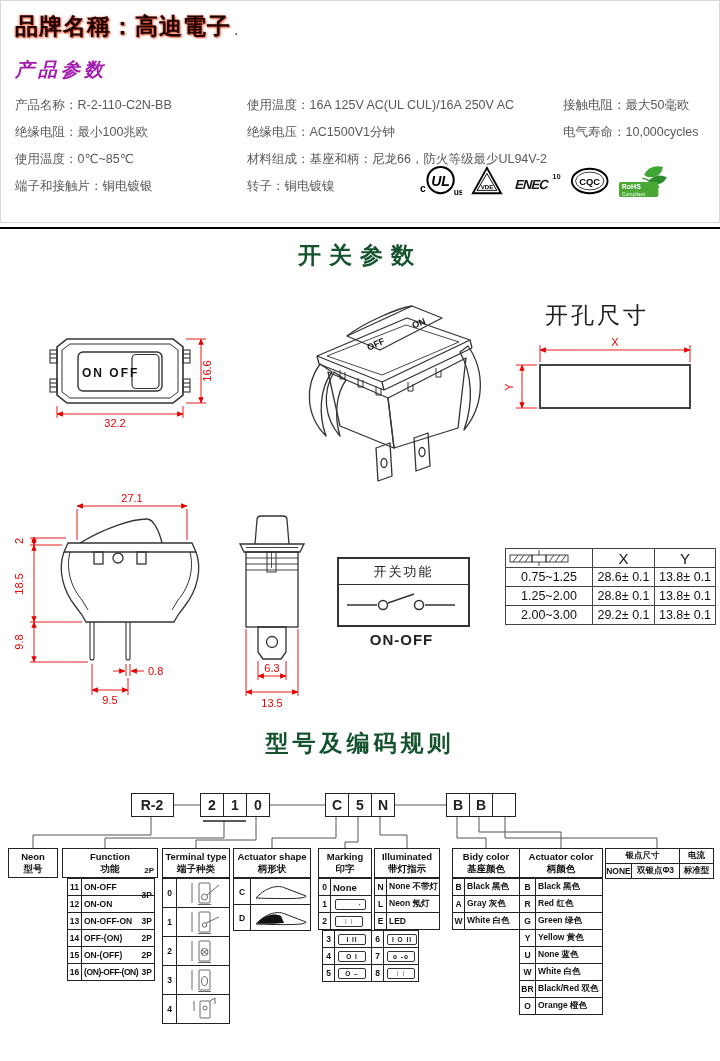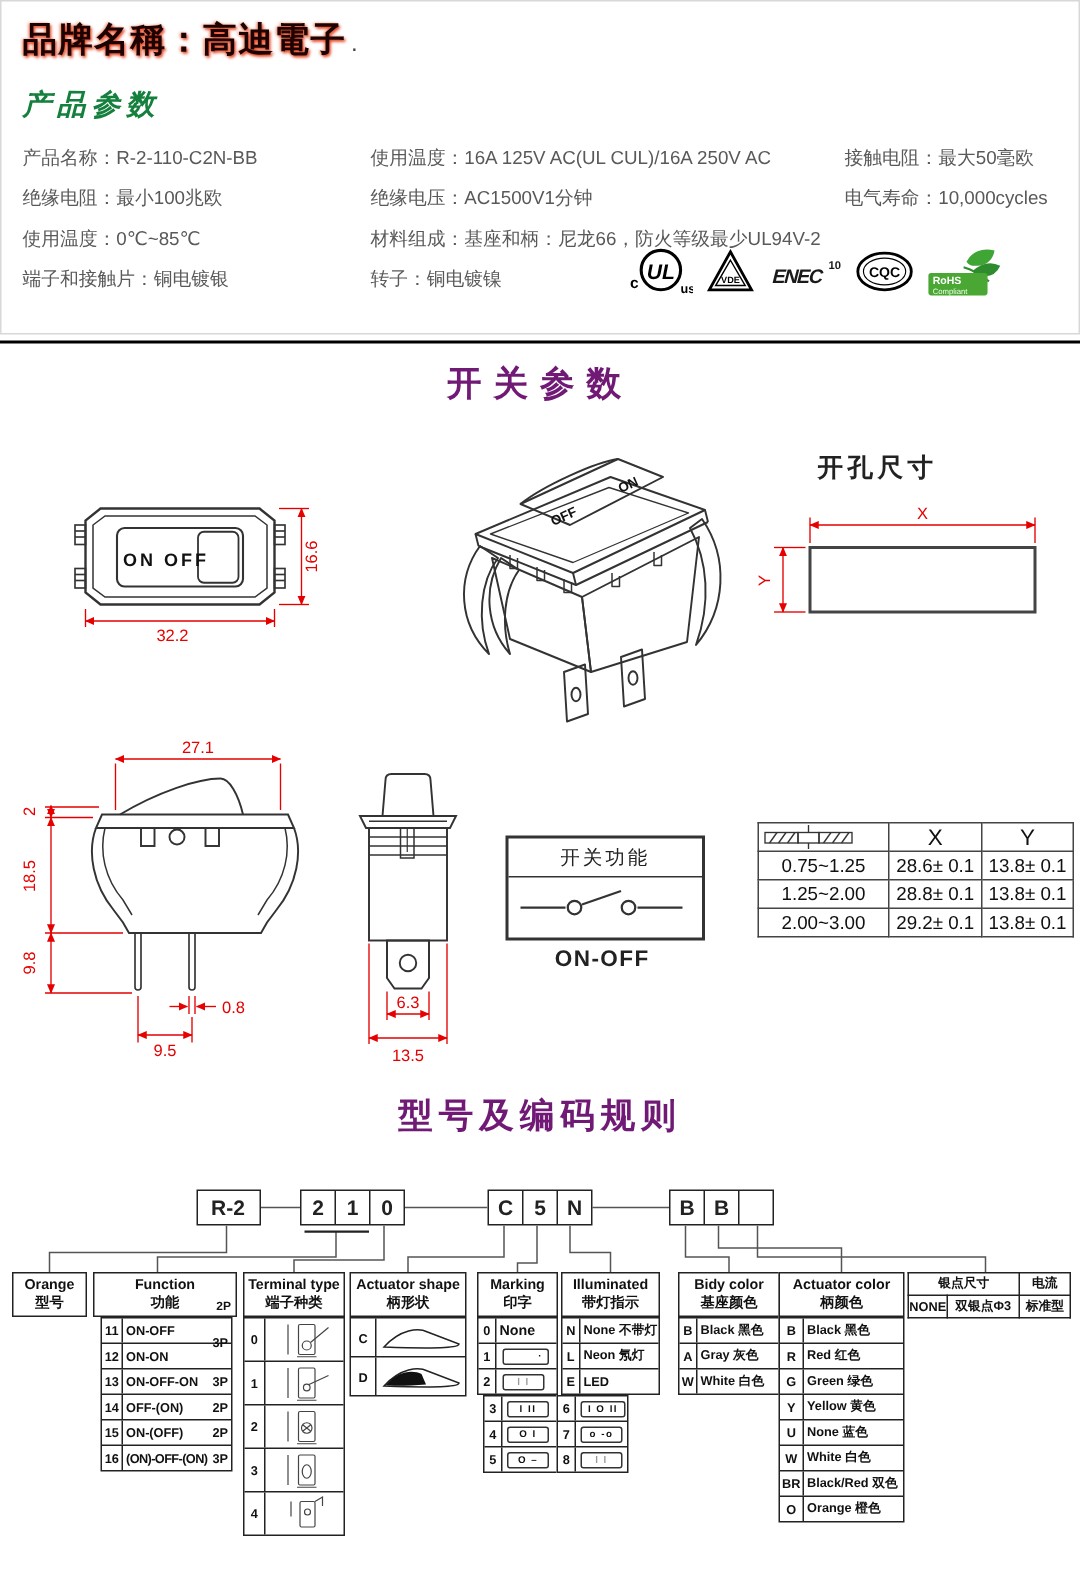--- a/index.html
+++ b/index.html
@@ -5,24 +5,24 @@
   html,body{margin:0;padding:0;background:#fff;}
   #page{position:relative;width:720px;height:1061px;background:#fff;overflow:hidden;
         font-family:"Liberation Sans","DejaVu Sans",sans-serif;color:#222;}
   .abs{position:absolute;}
   
   .top-box{left:0;top:0;width:718px;height:221px;border:1px solid #d8d8d8;background:#fff;}
   .brand-title{left:14px;top:10px;font-size:23px;font-weight:bold;color:#1c0200;
                text-shadow:1px 1px 2px rgba(225,40,0,.85),-1px 0 2px rgba(225,60,0,.55);letter-spacing:1px;}
   .brand-dot{left:233px;top:20px;font-size:16px;color:#444;}
   .params-title{left:14px;top:56px;font-size:19px;font-weight:bold;font-style:italic;
-                font-family:"DejaVu Serif","Liberation Serif",serif;letter-spacing:4px;color:#15803d;}
+                font-family:"DejaVu Serif","Liberation Serif",serif;letter-spacing:4px;color:#a21caf;}
   .spec{font-size:12.5px;color:#595959;white-space:nowrap;}
   
-  .h-main{left:0;width:720px;text-align:center;font-size:23px;font-weight:bold;color:#701a75;}
+  .h-main{left:0;width:720px;text-align:center;font-size:23px;font-weight:bold;color:#14532d;}
   .divider{left:0;top:227px;width:720px;height:2px;background:#000;}
   
   .func-box{left:337px;top:557px;width:129px;height:66px;border:2px solid #333;background:#fff;}
   .func-title{display:block;text-align:center;font-size:13px;letter-spacing:2px;color:#222;
               padding:4px 0 3px;border-bottom:1.5px solid #333;}
   .func-label{left:337px;top:631px;width:129px;text-align:center;font-size:15px;font-weight:bold;letter-spacing:1px;}
   
   table.xy{position:absolute;left:505px;top:548px;border-collapse:collapse;background:#fff;}
   table.xy td,table.xy th{border:1.5px solid #444;text-align:center;padding:0;font-weight:normal;
       font-size:12.5px;color:#111;height:18px;}
@@ -173,21 +173,21 @@
       <polygon points="96,110 174,70 166,140 102,160"></polygon>
       <polygon points="84,160 98,155 100,188 86,193"></polygon>
       <ellipse cx="92" cy="175" rx="3" ry="4.5"></ellipse>
       <polygon points="122,150 136,145 138,178 124,183"></polygon>
       <ellipse cx="130" cy="164" rx="3" ry="4.5"></ellipse>
     </g>
     <text transform="translate(128,38) rotate(-24)" font-size="9" font-weight="bold" text-anchor="middle" fill="#111">ON</text>
     <text transform="translate(85,59) rotate(-24)" font-size="9" font-weight="bold" text-anchor="middle" fill="#111">OFF</text>
   </svg>
 
-  <div class="abs" style="left:545px;top:300px;font-size:17px;font-weight:bold;letter-spacing:3px;">开孔尺寸</div>
+  <div class="abs" style="left:545px;top:300px;font-size:23px;font-weight:normal;letter-spacing:3px;">开孔尺寸</div>
   <svg class="abs" style="left:500px;top:330px" width="220" height="100" viewBox="0 0 220 100">
     <defs>
       <marker id="hoA" markerWidth="7" markerHeight="6" refX="6.5" refY="3" orient="auto-start-reverse">
         <path d="M0,0 L7,3 L0,6 Z" fill="#e60000"></path>
       </marker>
     </defs>
     <rect x="40" y="35" width="150" height="43" fill="none" stroke="#444" stroke-width="2"></rect>
     <g stroke="#e60000" stroke-width="0.9">
       <line x1="40" y1="32" x2="40" y2="15"></line>
         <line x1="190" y1="32" x2="190" y2="15"></line>
@@ -364,21 +364,21 @@
     <div class="code-cell">5</div>
     <div class="code-cell">N</div>
   </div>
   <div class="abs code-box" style="left:446px;">
     <div class="code-cell">B</div>
     <div class="code-cell">B</div>
     <div class="code-cell"></div>
   </div>
 
   <div class="abs thead" style="left:8px;top:848px;width:48px;height:28px;">
-    <span>Orange</span>
+    <span>Neon</span>
     <span>型号</span>
   </div>
 
   <div class="abs thead" style="left:62px;top:848px;width:94px;height:28px;position:absolute;">
     <span>Function</span>
     <span>功能</span>
     <span class="hdr2p">2P</span>
   </div>
   <div class="abs tbody" style="left:67px;top:878px;width:86px;">
     <div class="trow" style="height:16px">

